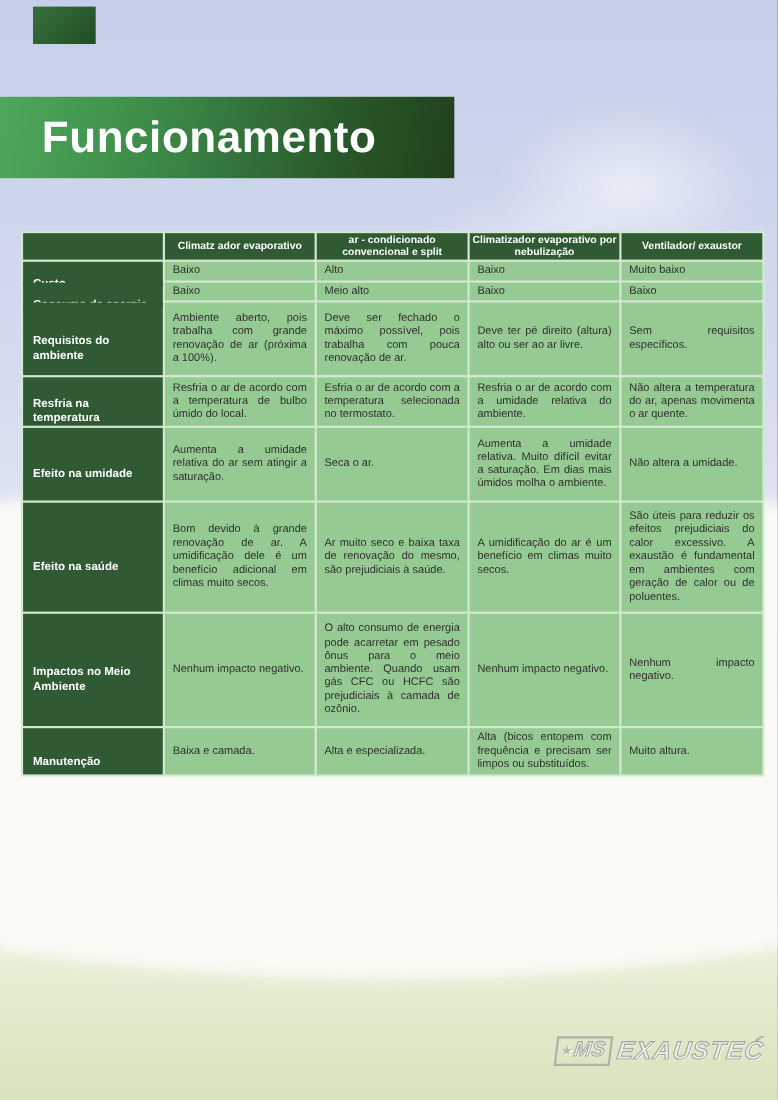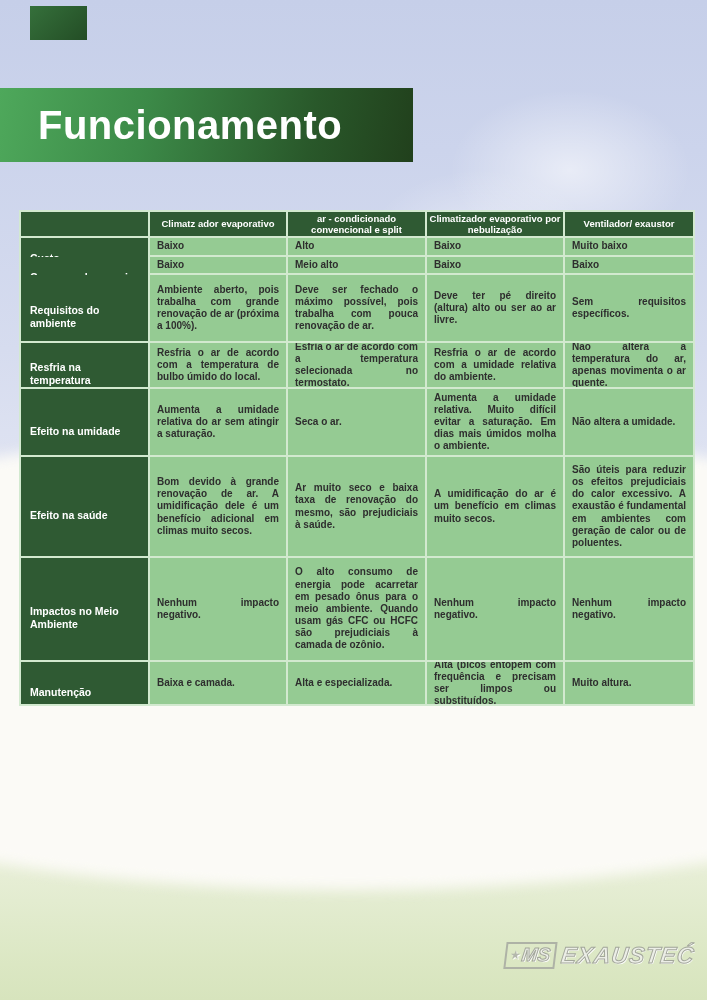--- a/index.html
+++ b/index.html
@@ -24,21 +24,21 @@
   .banner h1{margin:0 0 0 38px;font-size:40px;font-weight:700;color:#ffffff;letter-spacing:.5px;}
   
   .cmp{position:absolute;left:19px;top:210px;display:grid;
     grid-template-columns:127px 136px 137px 136px 128px;
     grid-template-rows:24px 17px 16px 66px 44px 66px 99px 102px 42px;
     gap:2px;background:#d2e9cf;padding:2px;}
   .cell{display:flex;align-items:center;overflow:hidden;}
   .cell .tx{width:100%;}
   .h{background:#2f5a33;color:#ffffff;font-weight:700;}
   .b{background:#95cb93;color:#2e2e2e;font-size:10px;line-height:1.22;padding:3px 7px;}
-  .b .tx{text-align:justify;font-weight:bold;}
+  .b .tx{text-align:justify;}
   .thead{justify-content:center;padding:2px;font-size:9.5px;line-height:1.18;}
   .thead .tx{text-align:center;}
   .rlabel{font-size:10.5px;line-height:1.2;padding:20px 4px 2px 9px;}
   .logo{position:absolute;left:505px;top:936px;width:195px;height:38px;display:flex;align-items:center;
     transform:skewX(-7deg);color:#eceee7;}
   .logo .msbox{display:flex;align-items:center;border:2px solid #aeb2a6;padding:0 4px 1px 3px;
     font-style:italic;font-weight:700;font-size:19px;-webkit-text-stroke:1px #a3a79b;
     text-shadow:1px 1px 0 #ffffff;}
   .logo .star{font-size:12px;margin-right:1px;color:#b4b8ac;-webkit-text-stroke:0;}
   .logo .nm{margin-left:5px;font-style:italic;font-weight:700;font-size:23px;letter-spacing:1px;

